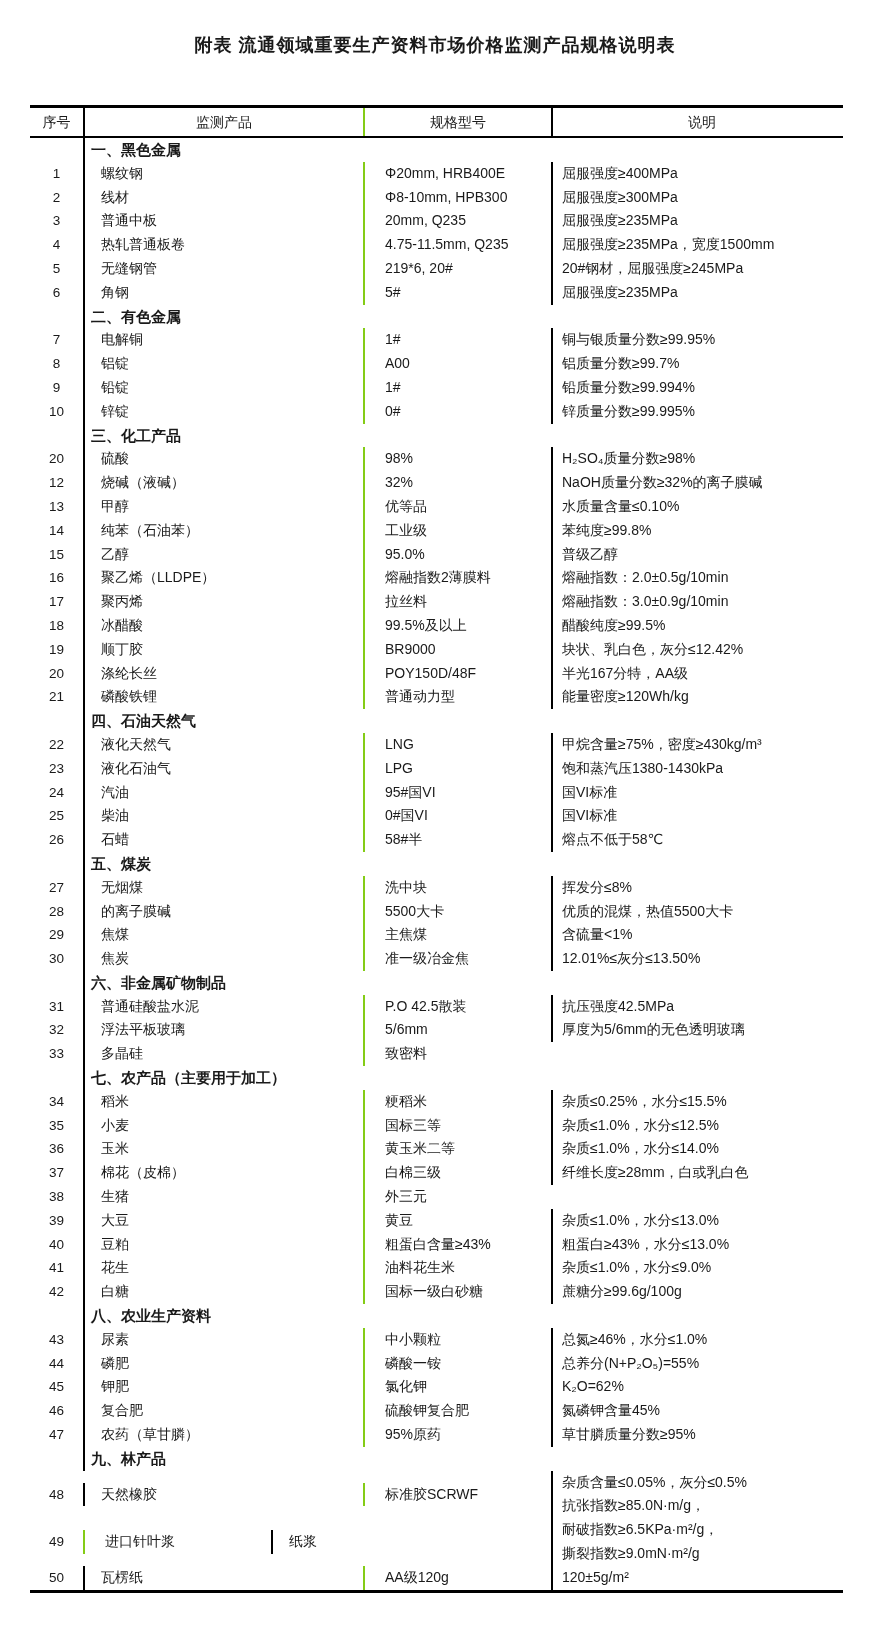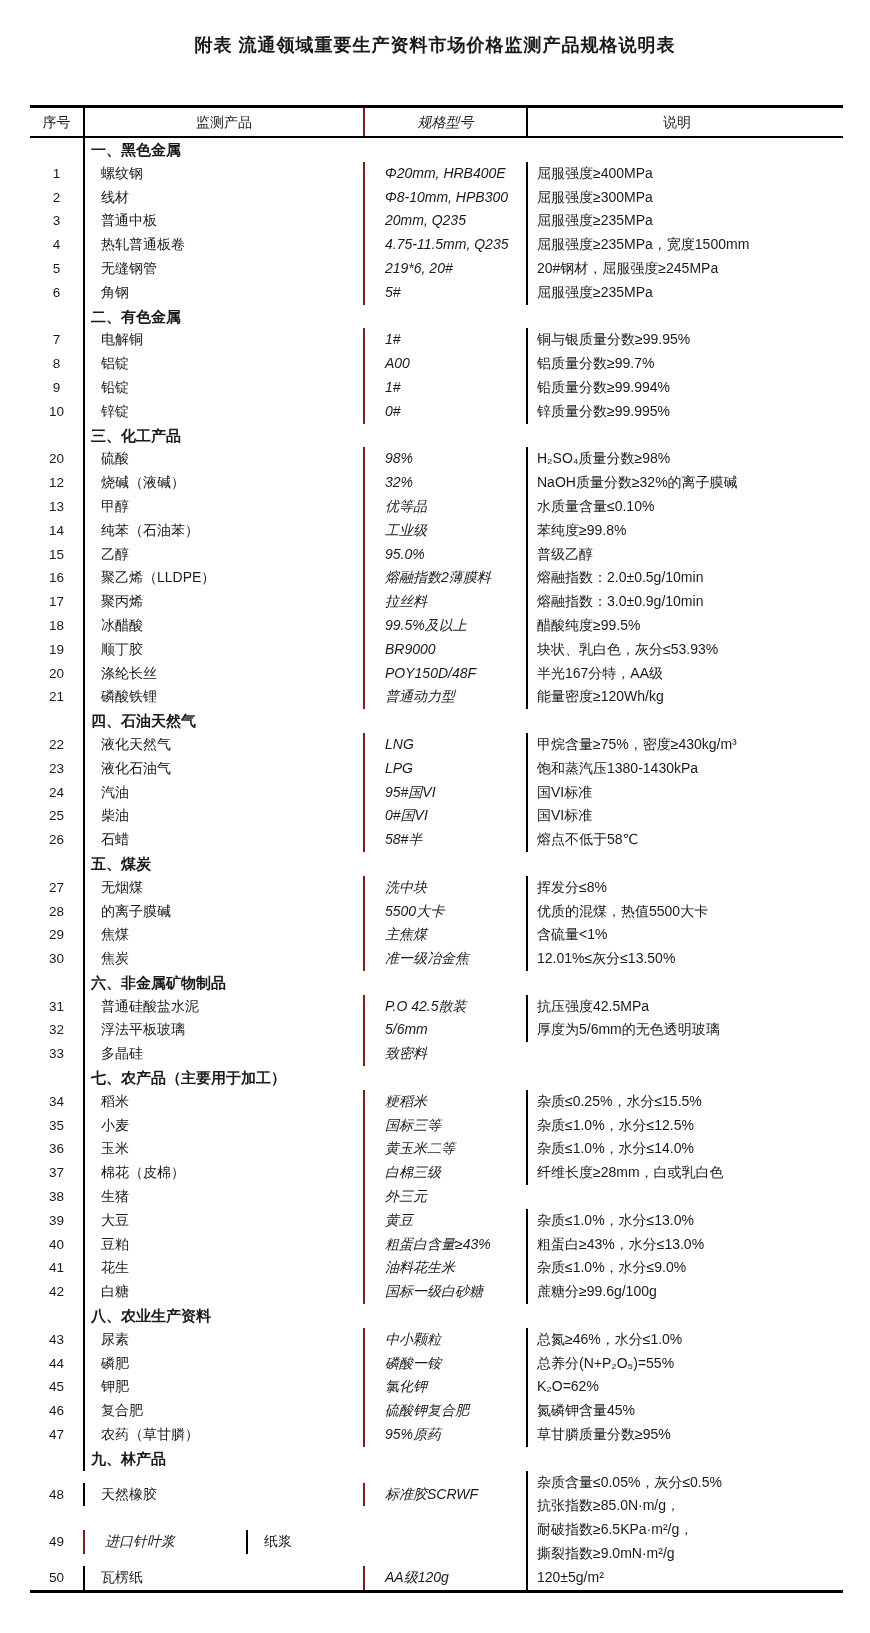--- a/index.html
+++ b/index.html
@@ -15,21 +15,21 @@
   }
   .spec-table {
     position:absolute; left:30px; top:105px; width:813px;
     border-top:3px solid #000; border-bottom:3px solid #000;
     font-size:14px;
   }
   .tr { display:flex; align-items:center; }
   .td { box-sizing:border-box; flex:none; }
   .col-no      { width:53px;  text-align:center; }
   .col-product { width:280px; border-left:2px solid #000; }
-  .col-spec    { width:163px; border-left:2px solid #7f1d1d;font-style:italic; }
+  .col-spec    { width:188px; border-left:2px solid #84cc16; }
   .col-desc    { width:300px; border-left:2px solid #000; }
   .thead { border-bottom:2px solid #000; }
   .thead .td { height:28px; line-height:28px; text-align:center; }
   .tbody .tr { min-height:23.8px; }
   .tbody .td { line-height:23.8px; }
   .tbody .col-no { font-size:13.5px; }
   .tr.item .col-product { padding-left:16px; }
   .tr.category .col-product { padding-left:6px; font-weight:bold; font-size:15px; }
   .tbody .col-spec { padding-left:20px; }
   .tbody .col-desc { padding-left:9px; }
@@ -210,21 +210,21 @@
       <div class="td col-spec">99.5%及以上</div>
       <div class="td col-desc">
             <div class="desc-line">醋酸纯度≥99.5%</div>
           </div>
     </div>
         <div class="tr item">
       <div class="td col-no">19</div>
       <div class="td col-product">顺丁胶</div>
       <div class="td col-spec">BR9000</div>
       <div class="td col-desc">
-            <div class="desc-line">块状、乳白色，灰分≤53.93%</div>
+            <div class="desc-line">块状、乳白色，灰分≤12.42%</div>
           </div>
     </div>
         <div class="tr item">
       <div class="td col-no">20</div>
       <div class="td col-product">涤纶长丝</div>
       <div class="td col-spec">POY150D/48F</div>
       <div class="td col-desc">
             <div class="desc-line">半光167分特，AA级</div>
           </div>
     </div>

